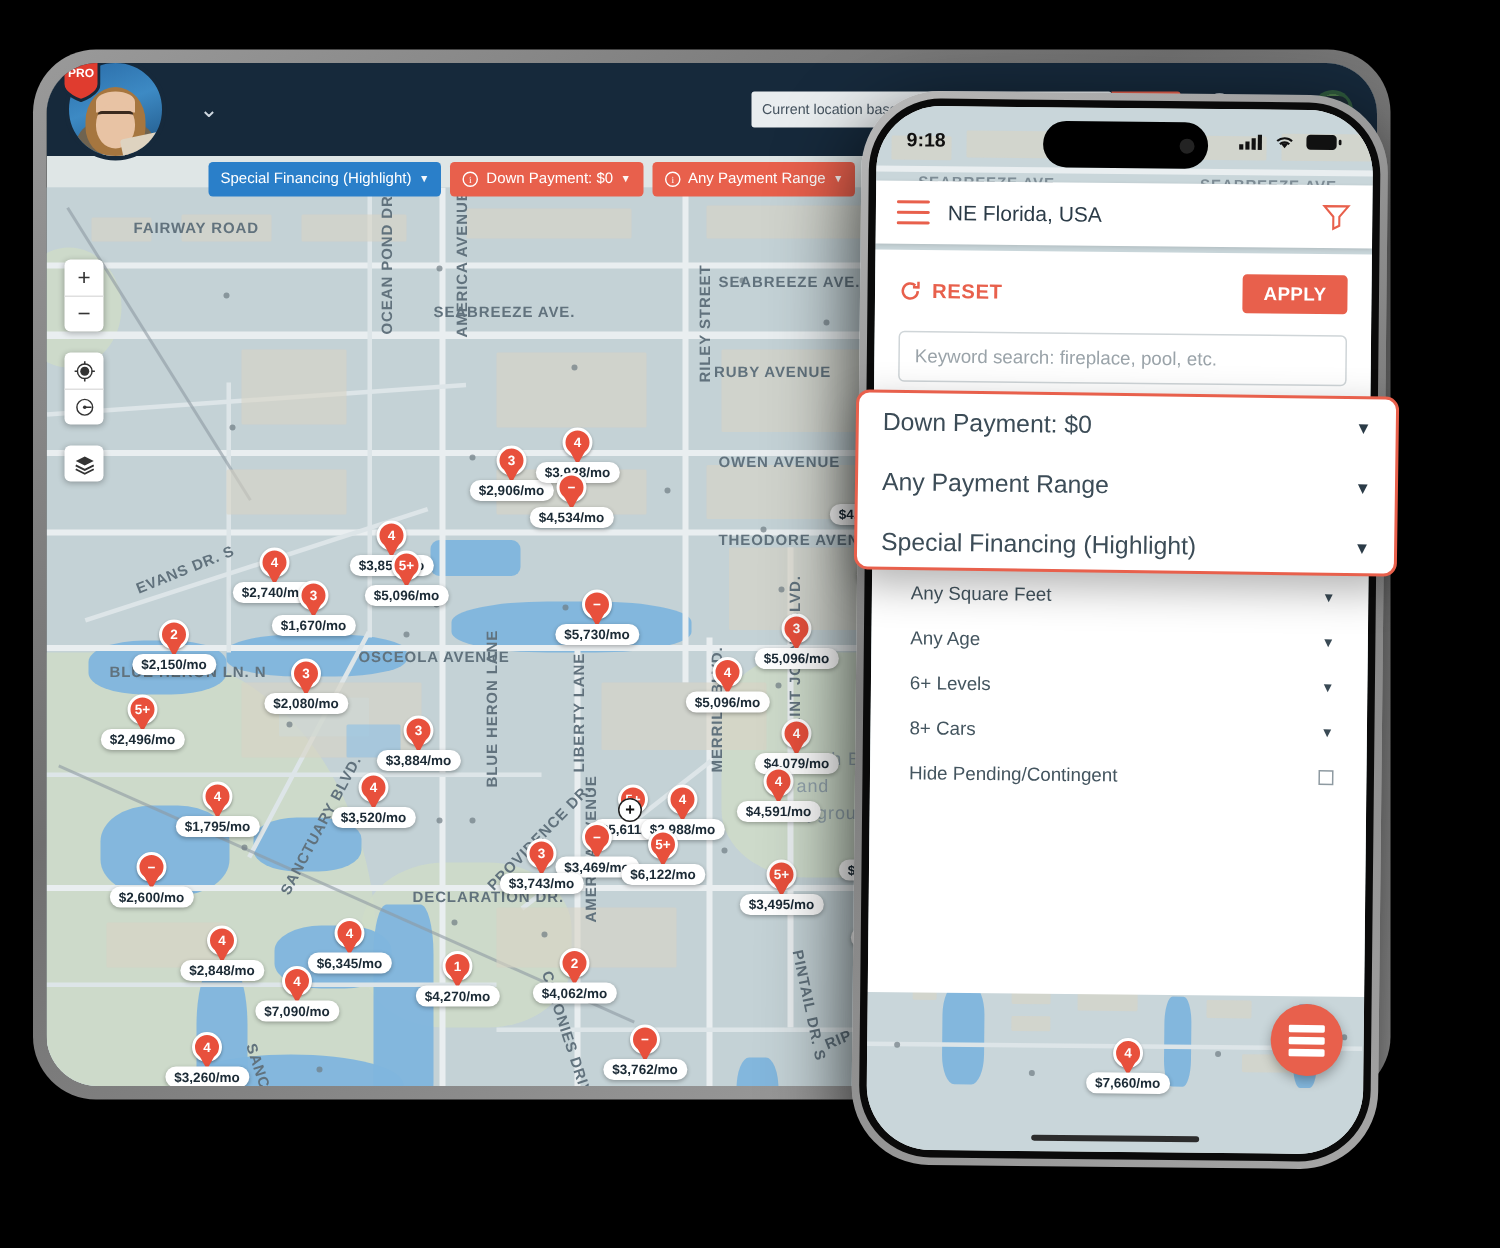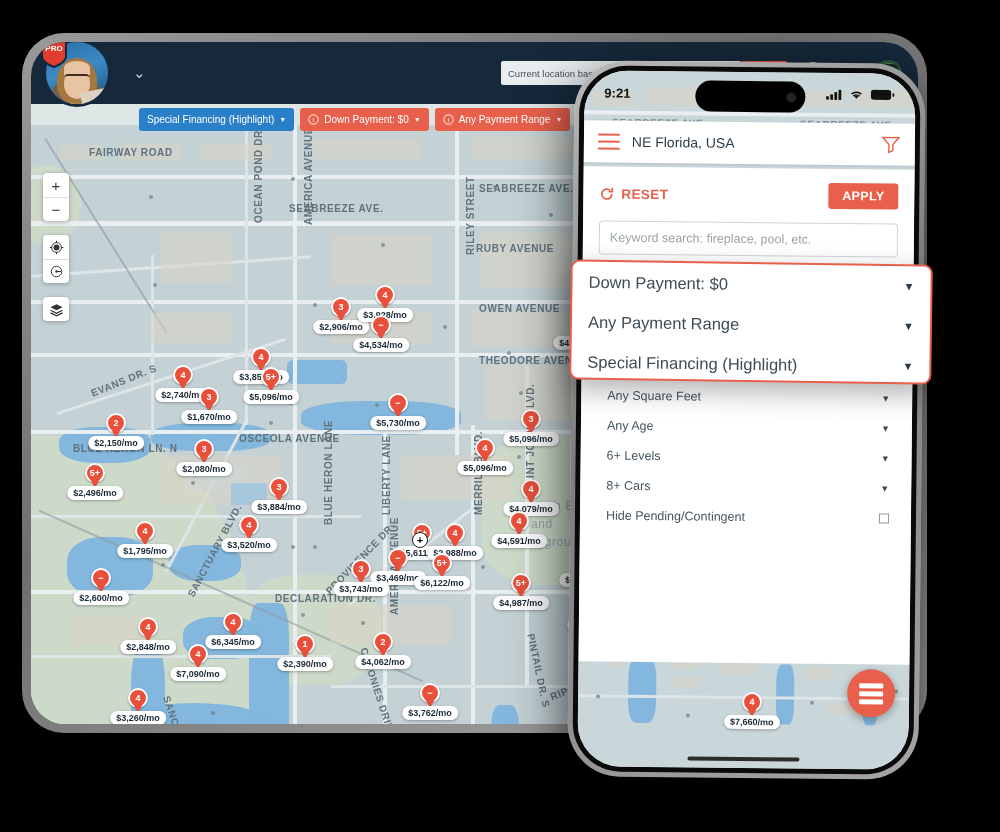--- a/index.html
+++ b/index.html
@@ -598,21 +598,21 @@
               <div class="marker" style="left: 401px; top: 428px;">
                 <div class="pin">5+</div>
                 <div class="price-tag">$6,122/mo</div>
               </div>
               <div class="marker" style="left: 320px; top: 434px;">
                 <div class="pin">3</div>
                 <div class="price-tag">$3,743/mo</div>
               </div>
               <div class="marker" style="left: 480px; top: 448px;">
                 <div class="pin">5+</div>
-                <div class="price-tag">$4,987/mo</div>
+                <div class="price-tag">$3,495/mo</div>
               </div>
               <div class="marker" style="left: 546px; top: 425px;">
                 <div class="pin">3</div>
                 <div class="price-tag">$3,344/mo</div>
               </div>
               <div class="marker" style="left: 554px; top: 470px;">
                 <div class="pin">3</div>
                 <div class="price-tag">$3,727/mo</div>
               </div>
               <div class="marker" style="left: 60px; top: 443px;">
@@ -626,21 +626,21 @@
               <div class="marker" style="left: 192px; top: 487px;">
                 <div class="pin">4</div>
                 <div class="price-tag">$6,345/mo</div>
               </div>
               <div class="marker" style="left: 157px; top: 519px;">
                 <div class="pin">4</div>
                 <div class="price-tag">$7,090/mo</div>
               </div>
               <div class="marker" style="left: 264px; top: 509px;">
                 <div class="pin">1</div>
-                <div class="price-tag">$2,390/mo</div>
+                <div class="price-tag">$4,270/mo</div>
               </div>
               <div class="marker" style="left: 342px; top: 507px;">
                 <div class="pin">2</div>
                 <div class="price-tag">$4,062/mo</div>
               </div>
               <div class="marker" style="left: 97px; top: 563px;">
                 <div class="pin">4</div>
                 <div class="price-tag">$3,260/mo</div>
               </div>
               <div class="marker" style="left: 389px; top: 558px;">
@@ -738,21 +738,21 @@
           <div class="pin">4</div>
           <div class="price-tag">$7,660/mo</div>
         </div>
       </div>
 
       <div class="notch">
             <div class="cam"></div>
           </div>
 
       <div class="ph-status">
-        <span>9:21</span>
+        <span>9:18</span>
         <span class="right">
           <span>
             <svg viewBox="0 0 18 12" width="18" height="12">
                   <rect x="0" y="8" width="3" height="4" fill="#111"></rect>
                   <rect x="4.5" y="6" width="3" height="6" fill="#111"></rect>
                   <rect x="9" y="3.5" width="3" height="8.5" fill="#111"></rect>
                   <rect x="13.5" y="1" width="3" height="11" fill="#111"></rect>
                 </svg>
           </span>
           <span>

